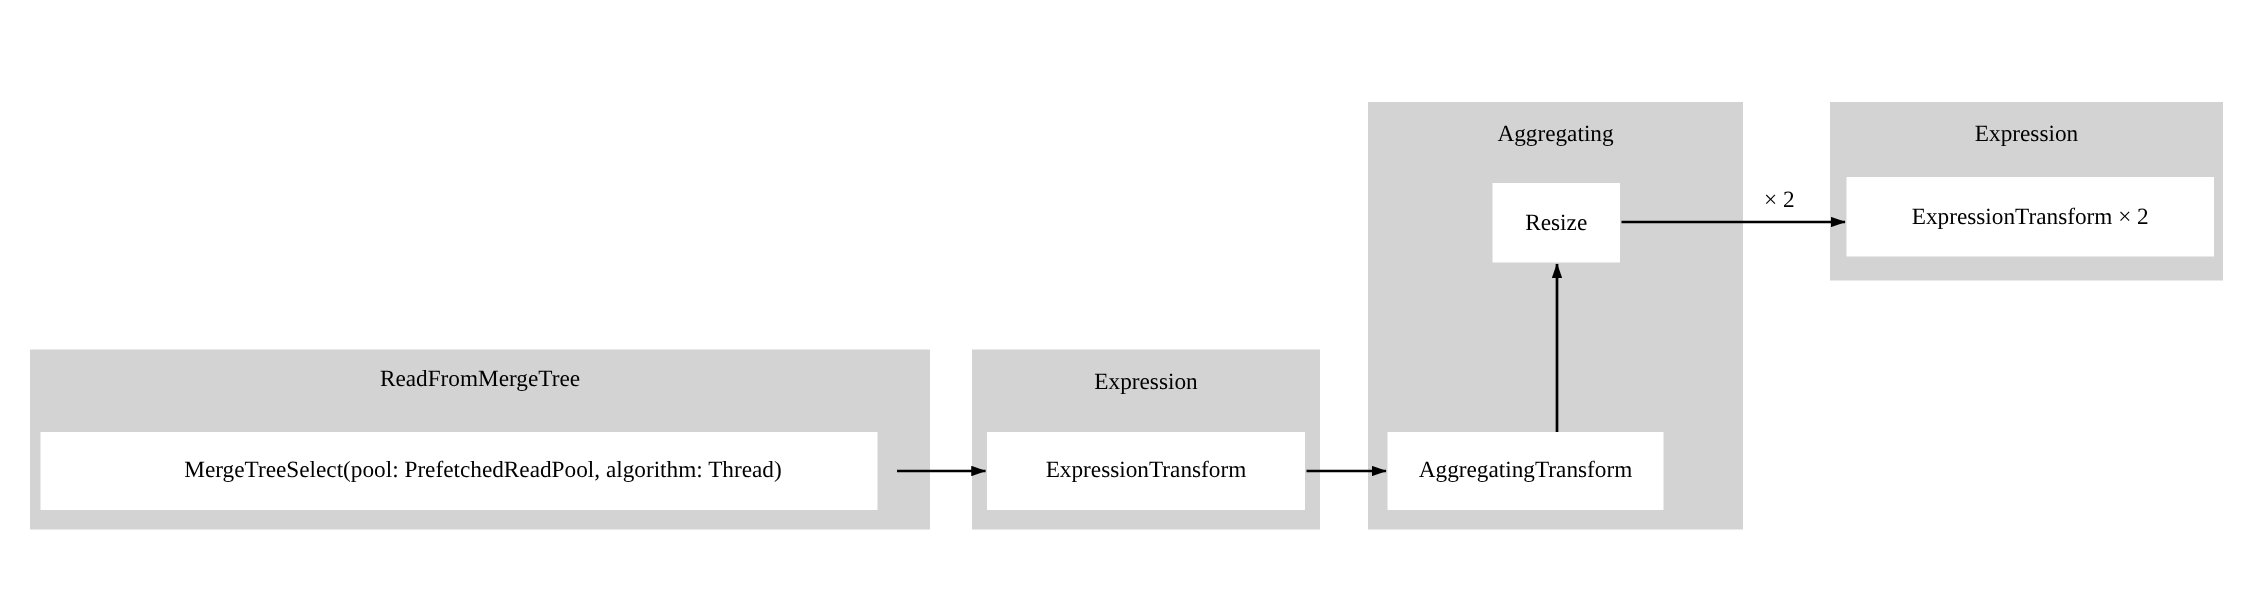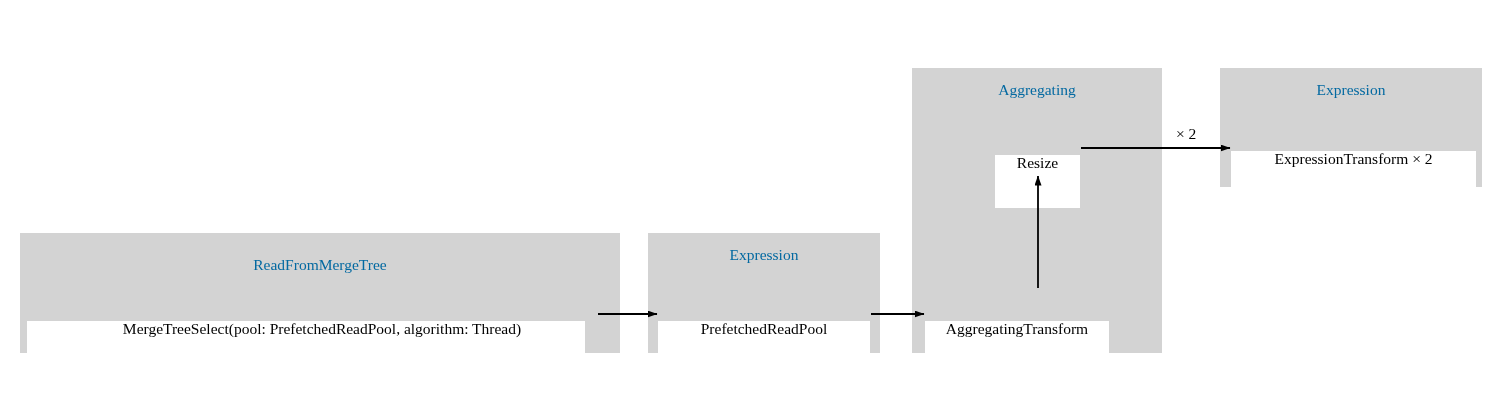--- a/index.html
+++ b/index.html
@@ -20,33 +20,32 @@
     position: absolute;
     background: #d3d3d3;
     box-sizing: border-box;
   }
   .cluster-title {
     position: absolute;
     left: 0;
     right: 0;
     text-align: center;
     font-size: 15.5px;
-    color: #0369a1;
+    color: #000000;
     line-height: 1;
     white-space: nowrap;
   }
   
   .node {
     position: absolute;
     background: #ffffff;
     box-sizing: border-box;
     display: flex;
-    align-items: flex-start;
+    align-items: center;
     justify-content: center;
-    margin-top: 33px;
   }
   .node-label {
     font-size: 15.5px;
     color: #000000;
     white-space: nowrap;
     line-height: 1;
   }
   
   .edge-svg {
     position: absolute;
@@ -64,31 +63,31 @@
     white-space: nowrap;
     line-height: 1;
   }
 </style>
 </head>
 <body>
 
 <div id="canvas">
 
   <div class="cluster" style="left:20px; top:233px; width:600px; height:120px;">
-    <div class="cluster-title" style="top:24px;">ReadFromMergeTree</div>
+    <div class="cluster-title" style="top:12px;">ReadFromMergeTree</div>
   </div>
   <div class="node" style="left:27px; top:288px; width:558px; height:52px;padding-left:32px;">
     <span class="node-label">MergeTreeSelect(pool: PrefetchedReadPool, algorithm: Thread)</span>
   </div>
 
   <div class="cluster" style="left:648px; top:233px; width:232px; height:120px;">
     <div class="cluster-title" style="top:14px;">Expression</div>
   </div>
   <div class="node" style="left:658px; top:288px; width:212px; height:52px;">
-    <span class="node-label">PrefetchedReadPool</span>
+    <span class="node-label">ExpressionTransform</span>
   </div>
 
   <div class="cluster" style="left:912px; top:68px; width:250px; height:285px;">
     <div class="cluster-title" style="top:14px;">Aggregating</div>
   </div>
   <div class="node" style="left:995px; top:122px; width:85px; height:53px;">
     <span class="node-label">Resize</span>
   </div>
   <div class="node" style="left:925px; top:288px; width:184px; height:52px;">
     <span class="node-label">AggregatingTransform</span>

